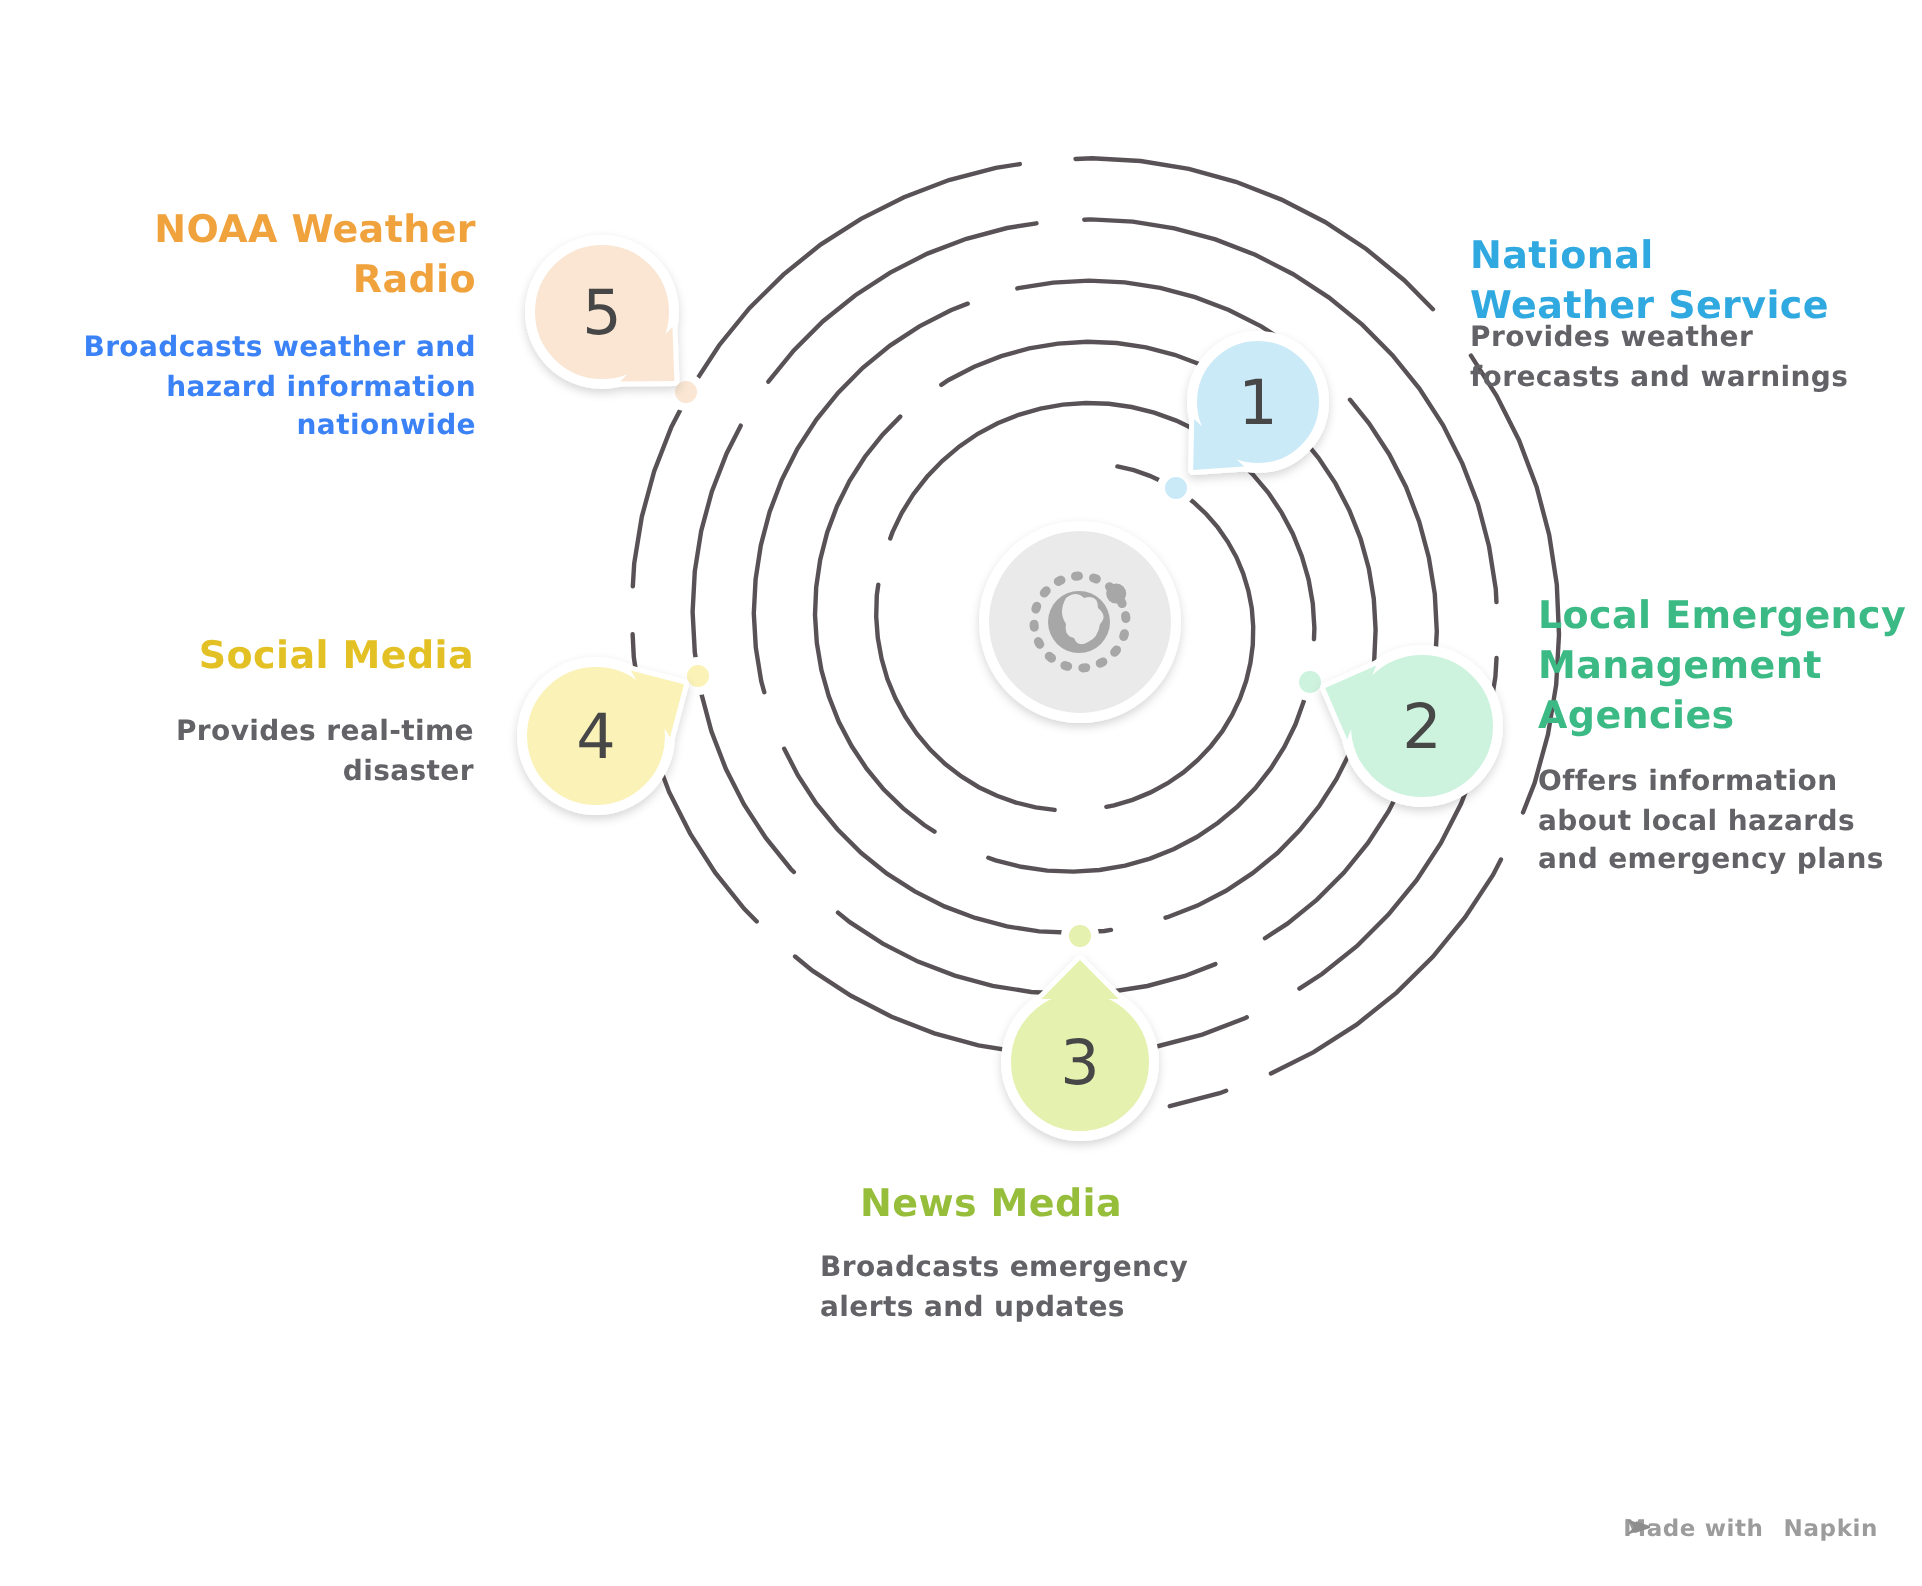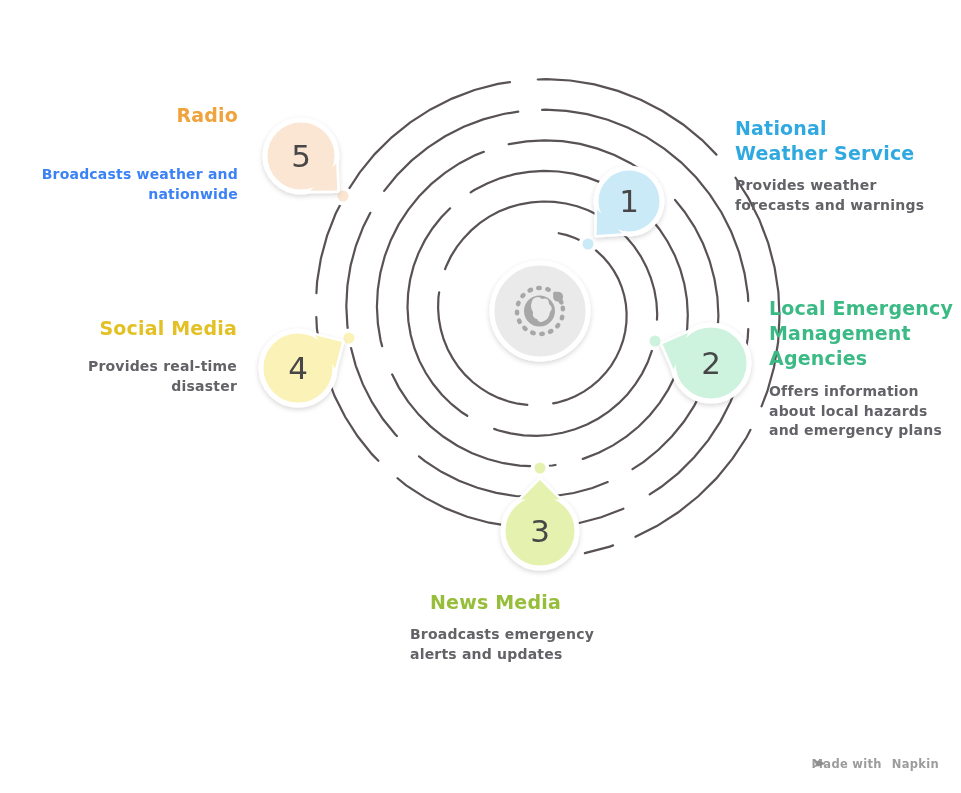--- a/index.html
+++ b/index.html
@@ -95,21 +95,21 @@
       <path id="tailfill-4" class="tail-fill" d="M310.2 190.8 L337.2 190.5 L336.2 163.5 Z" style="fill: rgb(250, 230, 211);"></path>
       <text class="num" x="301" y="156" dy="0.36em" style="fill: rgb(71, 71, 71);">5</text>
     </g>
   </svg>
 
 
   <div class="head" style="left: 735px; top: 116px; width: 230px; color: rgb(47, 169, 223);">
     <span class="ln">National</span>
     <span class="ln">Weather Service</span>
   </div>
-  <div class="desc" style="left: 735px; top: 176px; width: 225px; color: rgb(98, 98, 103);">
+  <div class="desc" style="left: 735px; top: 160px; width: 225px; color: rgb(98, 98, 103);">
     <span class="ln">Provides weather</span>
     <span class="ln">forecasts and warnings</span>
   </div>
 
   <div class="head" style="left: 769px; top: 296px; width: 190px; color: rgb(59, 186, 133);">
     <span class="ln">Local Emergency</span>
     <span class="ln">Management</span>
     <span class="ln">Agencies</span>
   </div>
   <div class="desc" style="left: 769px; top: 382px; width: 190px; color: rgb(98, 98, 103);">
@@ -128,24 +128,26 @@
 
   <div class="head ta-r" style="left: 37px; top: 316px; width: 200px; color: rgb(227, 193, 37);">
     <span class="ln">Social Media</span>
   </div>
   <div class="desc ta-r" style="left: 37px; top: 357px; width: 200px; color: rgb(98, 98, 103);">
     <span class="ln">Provides real-time</span>
     <span class="ln">disaster</span>
   </div>
 
   <div class="head ta-r" style="left: 28px; top: 103px; width: 210px; color: rgb(240, 162, 60);">
+    <span class="ln">NOAA Weather</span>
     <span class="ln">Radio</span>
   </div>
   <div class="desc ta-r" style="left: 28px; top: 165px; width: 210px; color: #3b82f6;">
     <span class="ln">Broadcasts weather and</span>
+    <span class="ln">hazard information</span>
     <span class="ln">nationwide</span>
   </div>
 
   <div class="footer" style="color: rgb(156, 156, 156);">
     <span>Made with</span>
     <span style="display:inline-flex;">
       <svg width="13" height="13" viewBox="0 0 13 13">
         <path d="M1 2.2 L11.6 6.5 L1 10.8 L5 6.5 Z" fill="#8d8d8d"></path>
         <path d="M5.8 4.1 L12.6 6.5 L5.8 8.9" fill="none" stroke="#8d8d8d" stroke-width="1.1"></path>
       </svg>

